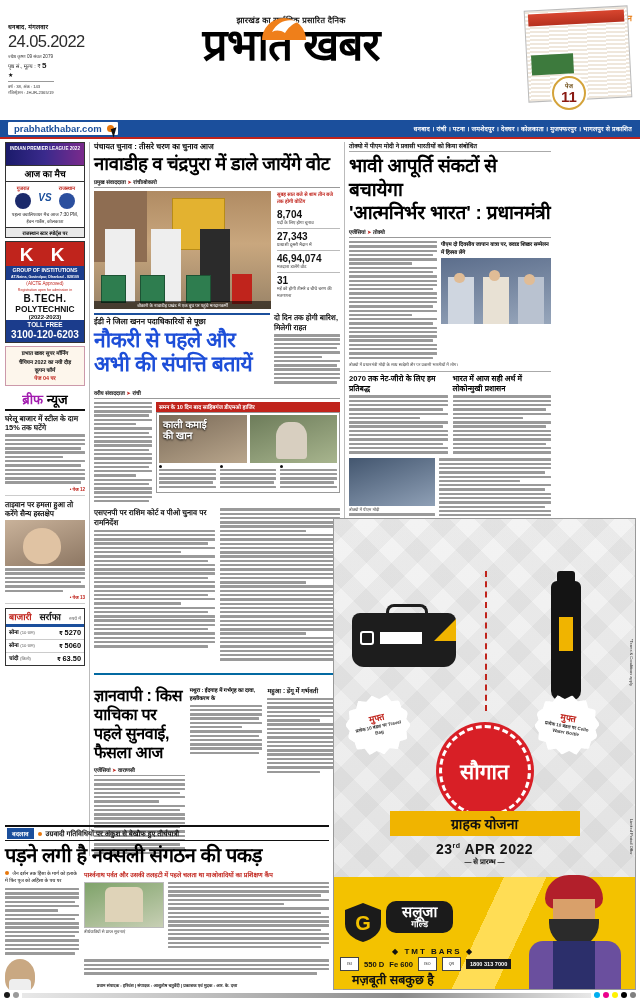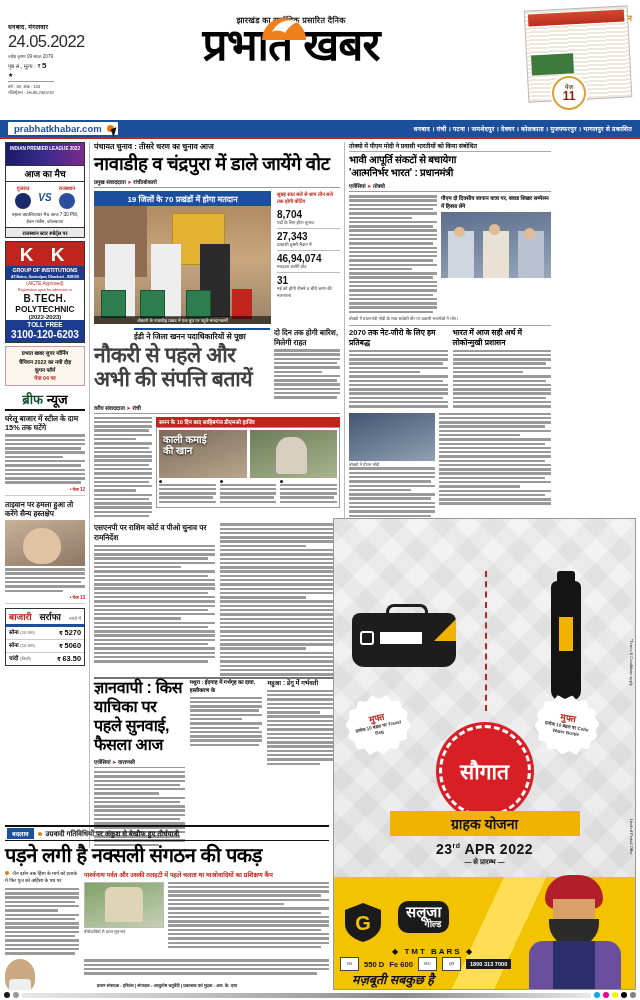--- a/index.html
+++ b/index.html
@@ -36,21 +36,21 @@
        repeating-linear-gradient(0deg,#efe7dc 0 2px, #fff 2px 4px),
        linear-gradient(135deg,#f6f1e8,#e9e2d6);
      transform: rotate(-3deg); position:relative; overflow:hidden;}
   .mh-paperimg:before{content:""; position:absolute; left:3px; top:3px; right:3px; height:12px;
      background:linear-gradient(180deg,#d8462f,#b5301e);}
   .mh-paperimg:after{content:""; position:absolute; left:4px; top:44px; width:42px; height:20px; background:#3d7a3d;}
   .mh-pagebadge{ position:absolute; left:26px; bottom:-2px; width:34px; height:34px; border-radius:50%;
      background:#fff; border:2px solid #d4a33a; display:flex; flex-direction:column;
      align-items:center; justify-content:center; line-height:1; box-shadow:0 0 0 2px #fff;}
   .mh-pagebadge .t{font-size:6px; color:#6b4a12; font-weight:bold;}
-  .mh-pagebadge .n{font-size:12px; color:#8a1a12; font-weight:bold;}
+  .mh-pagebadge .n{font-size:15px; color:#8a1a12; font-weight:bold;}
 
   
   .bluebar { height:17px; background:#1b4f9c; display:flex; align-items:center;
      justify-content:space-between; padding:0 8px; margin-top:2px;}
   .bluebar .url { background:#fff; color:#1b4f9c; font-size:9.5px; font-weight:bold;
      padding:1px 16px 1px 6px; border-radius:1px; position:relative;}
   .bluebar .dot { position:absolute; right:4px; top:3px; width:7px; height:7px; border-radius:50%;
      background:#e8780c;}
   .bluebar .cities { color:#fff; font-size:6.2px; font-weight:bold; letter-spacing:.2px;}
   .redrule { height:2px; background:#c0241c; }
@@ -92,21 +92,21 @@
   .kk-r5{ background:#fff; color:#111; font-size:6px; font-weight:bold;}
   .kk-r6{ background:#1b3c8c; color:#fff; font-size:6.4px; font-weight:bold; padding:1px 0;}
   .kk-r7{ background:#1b3c8c; color:#fff; font-size:10px; font-weight:bold; padding:0 0 2px;}
 
   .promo-box{ border:1px solid #c9a; background:#fdf6ec; padding:2px 3px; text-align:center;
      font-size:5.4px; font-weight:bold; line-height:1.55; color:#111; margin-bottom:4px;}
   .promo-box .red{ color:#c0241c;}
 
   .brief-hd{ text-align:center; font-size:13px; font-weight:bold; border-bottom:2px solid #111;
      padding-bottom:1px; margin-bottom:3px;}
-  .brief-hd .red{color:#14532d;}
+  .brief-hd .red{color:#a21caf;}
   .brief-item{ margin-bottom:4px; border-bottom:1px solid #ccc; padding-bottom:3px;}
   .brief-item h4{ font-size:7.4px; font-weight:bold; line-height:1.25; color:#111; margin-bottom:2px;}
   .brief-item .pg{ text-align:right; font-size:4.6px; color:#c0241c; font-weight:bold;}
   .brief-photo{ width:100%; height:46px; background:linear-gradient(160deg,#c9b29a,#8d7763); margin-bottom:2px; position:relative; overflow:hidden;}
   .brief-photo:after{content:""; position:absolute; left:18px; top:8px; width:38px; height:36px;
      border-radius:50% 50% 45% 45%; background:#e0c3a3;}
 
   .bullion{ border:1px solid #333; margin-top:2px;}
   .bullion-hd{ display:flex; justify-content:space-between; align-items:baseline; padding:1px 3px;}
   .bullion-hd .a{ color:#c0241c; font-size:9px; font-weight:bold;}
@@ -114,21 +114,21 @@
   .bullion-hd .c{ color:#555; font-size:4.6px;}
   .bullion-bar{ height:3px; background:#1b4f9c;}
   .bullion-row{ display:flex; justify-content:space-between; font-size:5.6px; font-weight:bold;
      border-bottom:1px solid #ccc; padding:1.5px 3px;}
   .bullion-row .v{ font-size:7.4px;}
   .bullion-row .u{ font-weight:normal; font-size:4.2px; color:#555;}
 
   
   .kicker{ font-size:7.8px; font-weight:bold; color:#111; line-height:1.3; margin-bottom:1px;}
   .h1 { font-size:18.5px; font-weight:bold; line-height:1.18; letter-spacing:-.3px; color:#000;}
-  .h2 { font-size:21px; font-weight:bold; line-height:1.16; letter-spacing:-.4px; color:#404040;}
+  .h2 { font-size:21px; font-weight:bold; line-height:1.16; letter-spacing:-.4px; color:#1d4ed8;}
   .byline{ font-size:5.4px; font-weight:bold; color:#111; border-bottom:1px solid #999; padding-bottom:1px; margin:3px 0 3px;}
   .byline .red{color:#c0241c;}
 
   .newsbar{ background:#1b4f9c; color:#fff; font-size:8px; font-weight:bold; text-align:center;
      padding:2px 0; margin-bottom:0;}
   .photo-main{ height:118px; background:linear-gradient(180deg,#b08b63 0%,#c9a77e 45%,#9a8468 100%);
      position:relative; overflow:hidden;}
   .photo-main .bus{ position:absolute; left:44%; top:6%; width:30%; height:44%; background:#e3b230; border:1px solid #b88c18;}
   .photo-main .wall{ position:absolute; left:0; top:0; width:30%; height:60%; background:#8e6d52;}
   .photo-main .p1,.photo-main .p2,.photo-main .p3{ position:absolute; bottom:6%; width:17%; height:62%; background:#eee;}
@@ -153,21 +153,21 @@
   .kk-photo2:after{content:""; position:absolute; left:30%; top:16%; width:36%; height:76%; background:#d8cfc0; border-radius:40% 40% 10% 10%;}
   .bullets{ display:flex; gap:4px; margin-top:2px;}
   .bullets > div{ flex:1; font-size:0;}
   .bullets .bl-dot{ width:3px; height:3px; border-radius:50%; background:#111; display:inline-block; margin-bottom:1px;}
 
   .twocol{ display:flex; gap:5px;}
   .twocol > div{ flex:1;}
 
   
   .r-kicker{ font-size:6.2px; font-weight:bold; color:#111; line-height:1.35; border-bottom:1px solid #aaa; padding-bottom:1px; margin-bottom:2px;}
-  .r-h1{ font-size:10px; font-weight:bold; line-height:1.24; letter-spacing:-.2px;}
+  .r-h1{ font-size:19px; font-weight:bold; line-height:1.24; letter-spacing:-.2px;}
   .r-photo{ height:66px; background:linear-gradient(170deg,#5c6e8c,#97a6bb); position:relative; overflow:hidden;}
   .r-photo .f1,.r-photo .f2,.r-photo .f3{position:absolute; bottom:0; width:24%; height:72%; background:#cfd6e0;}
   .r-photo .f1{left:6%;} .r-photo .f2{left:38%; background:#e8e1d4;} .r-photo .f3{left:70%; background:#b9c2d0;}
   .r-photo .head{position:absolute; width:10%; height:16%; border-radius:50%; background:#e0bc96;}
   .r-cap{ font-size:4.2px; color:#333; line-height:1.4; padding-top:1px;}
   .r-box{ border:1px solid #1b4f9c; padding:2px 3px; margin-top:3px;}
   .r-box h5{ font-size:6.4px; font-weight:bold; color:#1b4f9c; line-height:1.3; margin-bottom:2px;}
   .r-sub{ font-size:7.6px; font-weight:bold; line-height:1.3; margin-bottom:2px; border-top:1px solid #aaa; padding-top:2px;}
   .r-photo2{ height:48px; background:linear-gradient(160deg,#43566f,#8fa0b6); position:relative;}
 
@@ -209,25 +209,25 @@
   .sj-seal span{ color:#fff; font-size:21px; font-weight:bold;}
   .sj-ribbon{ position:absolute; left:50%; transform:translateX(-50%); top:292px; width:190px;
      background:#f0b400; text-align:center; padding:3px 0;}
   .sj-ribbon span{ font-size:14px; font-weight:bold; color:#111;}
   .sj-date{ position:absolute; left:50%; transform:translateX(-50%); top:322px; text-align:center; width:200px;}
   .sj-date .d{ font-size:14px; font-weight:bold; color:#111; letter-spacing:.5px;}
   .sj-date .d sup{font-size:7px;}
   .sj-date .s{ font-size:7px; font-weight:bold; color:#111;}
   .sj-yellow{ position:absolute; left:0; right:0; top:358px; height:114px;
      background:linear-gradient(115deg,#f3c200 0 48%, #ffdd55 48% 60%, #f3c200 60% 100%);}
-  .sj-gold{ position:absolute; left:64px; top:382px; background:#1b1b1b; border-radius:10px; padding:3px 8px; text-align:right;}
+  .sj-gold{ position:absolute; left:52px; top:382px; background:#1b1b1b; border-radius:10px; padding:3px 16px; text-align:center;}
   .sj-gold .g1{ font-size:15px; font-weight:bold; color:#fff; line-height:1;}
   .sj-gold .g2{ font-size:9px; font-weight:bold; color:#fff; line-height:1.2;}
   .sj-tmt{ position:absolute; left:58px; top:428px; font-size:8px; font-weight:bold; letter-spacing:2px; color:#111;}
-  .sj-slogan{ position:absolute; left:18px; top:452px; font-size:12.5px; font-weight:bold; font-style:italic; color:#111;}
+  .sj-slogan{ position:absolute; left:18px; top:452px; font-size:12.5px; font-weight:bold; color:#111;}
   .sj-man{ position:absolute; right:8px; top:356px; width:104px; height:116px;}
   .sj-man .turban{ position:absolute; left:22px; top:0; width:58px; height:34px; background:#b21f2b; border-radius:28px 28px 12px 12px;}
   .sj-man .face{ position:absolute; left:30px; top:24px; width:42px; height:44px; background:#d9a06a; border-radius:0 0 20px 20px;}
   .sj-man .beard{ position:absolute; left:26px; top:44px; width:50px; height:28px; background:#2b2b2b; border-radius:0 0 24px 24px;}
   .sj-man .body{ position:absolute; left:6px; top:66px; width:92px; height:50px; background:#6a4f9e; border-radius:14px 14px 0 0;}
   .sj-man .vest{ position:absolute; left:30px; top:66px; width:42px; height:50px; background:#2c2f6b;}
   .sj-strip{ position:absolute; left:6px; right:6px; bottom:18px; display:flex; align-items:center; gap:5px;}
   .sj-cert{ width:19px; height:14px; background:#fff; border:1px solid #444; font-size:3.6px;
      display:flex; align-items:center; justify-content:center; color:#111; text-align:center;}
   .sj-num{ font-size:7.6px; font-weight:bold; color:#111;}
@@ -427,21 +427,20 @@
       <div class="kicker">पंचायत चुनाव : तीसरे चरण का चुनाव आज</div>
       <div class="h1">नावाडीह व चंद्रपुरा में डाले जायेंगे वोट</div>
       <div class="byline">
         <span>प्रमुख संवाददाता</span>
         <span class="red">➤</span>
         <span>रांची/बोकारो</span>
       </div>
 
       <div style="display:flex; gap:3px;">
         <div style="flex:1;">
-          <div class="newsbar">19 जिलों के 70 प्रखंडों में होगा मतदान</div>
           <div class="photo-main">
             <div class="wall"></div>
               <div class="bus"></div>
             <div class="p1"></div>
               <div class="p2"></div>
               <div class="p3"></div>
             <div class="box1"></div>
               <div class="box2"></div>
               <div class="box3"></div>
             <div class="red"></div>
@@ -464,21 +463,21 @@
           </div>
           <div class="stat" style="border-bottom:none">
             <div class="n">31</div>
             <div class="t">मई को होगी तीसरे व चौथे चरण की मतगणना</div>
           </div>
         </div>
       </div>
 
       <div style="display:flex; gap:4px; margin-top:4px;">
         <div style="flex:1;">
-          <div class="kicker" style="border-top:2px solid #1b4f9c;padding-top:2px;margin-left:40px;">ईडी ने जिला खनन पदाधिकारियों से पूछा</div>
+          <div class="kicker" style="border-top:2px solid #1b4f9c;padding-top:2px;">ईडी ने जिला खनन पदाधिकारियों से पूछा</div>
           <div class="h2">नौकरी से पहले और अभी की संपत्ति बतायें</div>
         </div>
         <div style="width:66px; flex:none;">
           <div class="sub-hd">दो दिन तक होगी बारिश, मिलेगी राहत</div>
           <div class="body-lines" style="margin-top:2px;">
             <span></span>
               <span></span>
               <span></span>
               <span></span>
               <span></span>
@@ -639,21 +638,21 @@
             <span></span>
               <span></span>
               <span></span>
               <span></span>
               <span></span>
               <span></span>
           </div>
         </div>
       </div>
 
-      <div style="border-top:2px solid #737373; margin-top:0; padding-top:0;">
+      <div style="border-top:2px solid #0369a1; margin-top:11px; padding-top:12px;">
         <div class="twocol">
           <div style="flex:1.25;">
             <div class="h1" style="font-size:16px;">ज्ञानवापी : किस याचिका पर पहले सुनवाई, फैसला आज</div>
             <div class="byline">
               <span>एजेंसियां</span>
               <span class="red">➤</span>
               <span>वाराणसी</span>
             </div>
             <div class="body-lines">
               <span></span>

